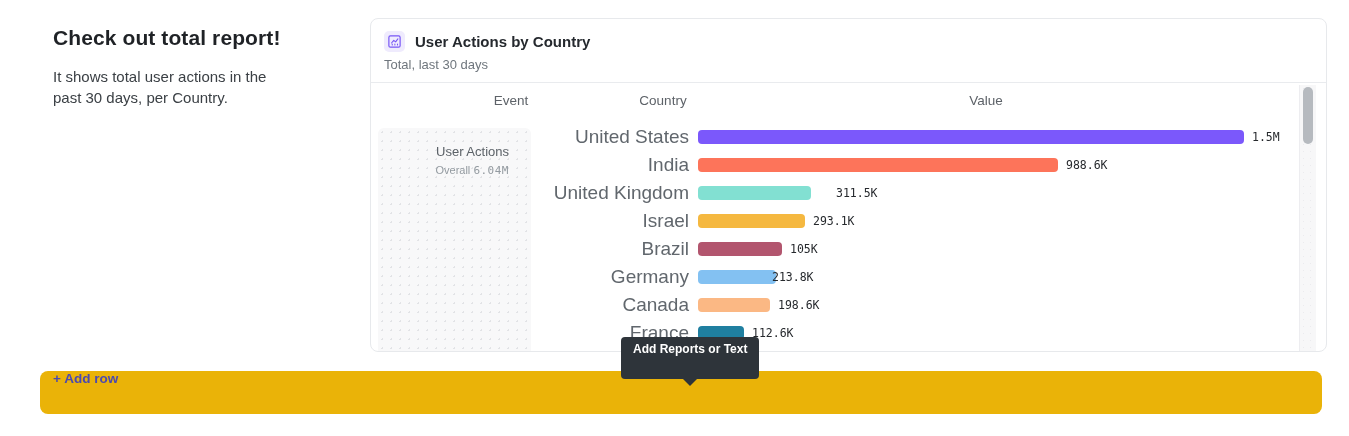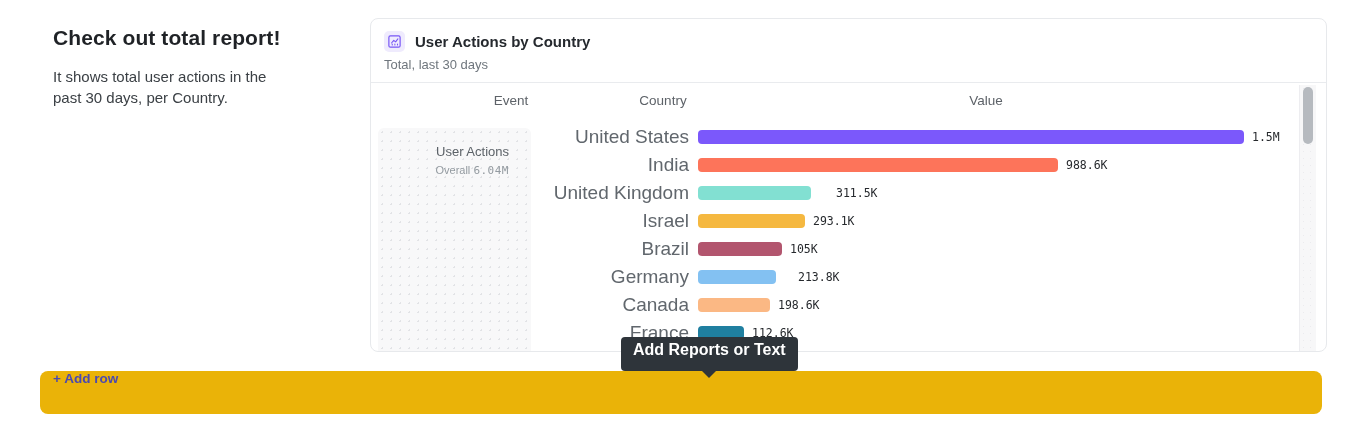--- a/index.html
+++ b/index.html
@@ -52,23 +52,23 @@
   
   .scrollbar-track { position: absolute; top: 2px; bottom: 0; right: 10px; width: 17px;
                      background-color: #f7f7f8;
                      background-image: radial-gradient(#ebebee 0.8px, transparent 0.8px);
                      background-size: 7px 7px;
                      border-left: 1px solid #ededf0; }
   .scrollbar-thumb { position: absolute; top: 2px; left: 3px; width: 10px; height: 57px;
                      background: #b6babf; border-radius: 5px; }
 
   
-  .tooltip { position: absolute; left: 621px; top: 337px; height: 34px; padding: 0 12px;
+  .tooltip { position: absolute; left: 621px; top: 337px; height: 42px; padding: 0 12px;
              background: #2e343a; border-radius: 4px; color: #ffffff;
-             font-size: 16px; font-weight: 700; line-height: 25px; white-space: nowrap; z-index: 5; }
+             font-size: 12px; font-weight: 700; line-height: 25px; white-space: nowrap; z-index: 5; }
   .tooltip-arrow { position: absolute; left: 50%; top: 100%; transform: translateX(-50%);
                    width: 0; height: 0; border-left: 7px solid transparent;
                    border-right: 7px solid transparent; border-top: 7px solid #2e343a; }
 
   
   .add-row { position: absolute; left: 40px; top: 371px; width: 1282px; height: 43px;
              background: #eab308; border-radius: 8px; cursor: pointer;
              display: flex; align-items: flex-start; padding-left: 13px; }
   .add-row-label { font-size: 13.5px; font-weight: 600; color: #4b49b0; }
 </style>
@@ -132,21 +132,21 @@
           <span class="bar-value" style="left: 442px;">293.1K</span>
         </div>
         <div class="bar-row">
           <span class="bar-label">Brazil</span>
           <div class="bar" style="width: 84px; background: rgb(178, 85, 110);"></div>
           <span class="bar-value" style="left: 419px;">105K</span>
         </div>
         <div class="bar-row">
           <span class="bar-label">Germany</span>
           <div class="bar" style="width: 78px; background: rgb(131, 193, 242);"></div>
-          <span class="bar-value" style="left: 427px;">213.8K</span>
+          <span class="bar-value" style="left: 401px;">213.8K</span>
         </div>
         <div class="bar-row">
           <span class="bar-label">Canada</span>
           <div class="bar" style="width: 72px; background: rgb(251, 184, 132);"></div>
           <span class="bar-value" style="left: 407px;">198.6K</span>
         </div>
         <div class="bar-row">
           <span class="bar-label">France</span>
           <div class="bar" style="width: 46px; background: rgb(31, 127, 160);"></div>
           <span class="bar-value" style="left: 381px;">112.6K</span>

